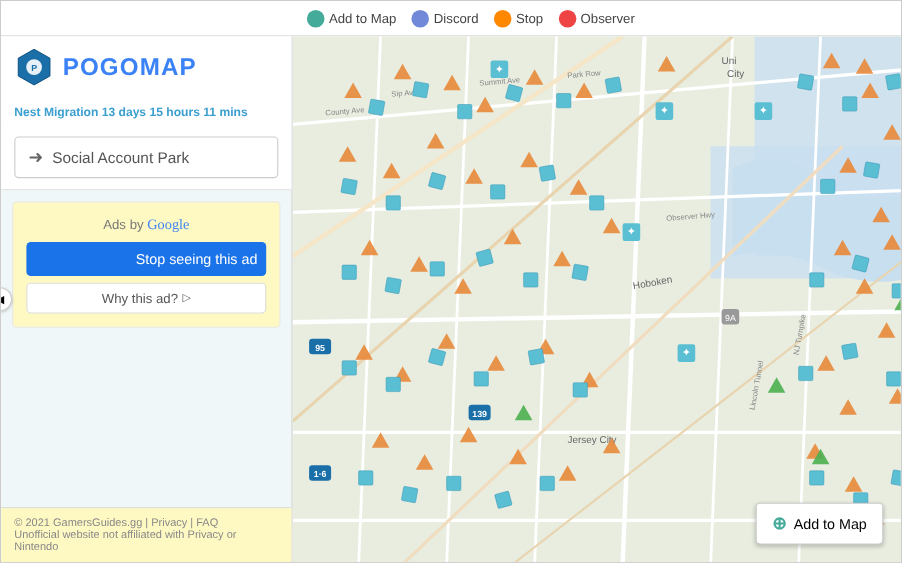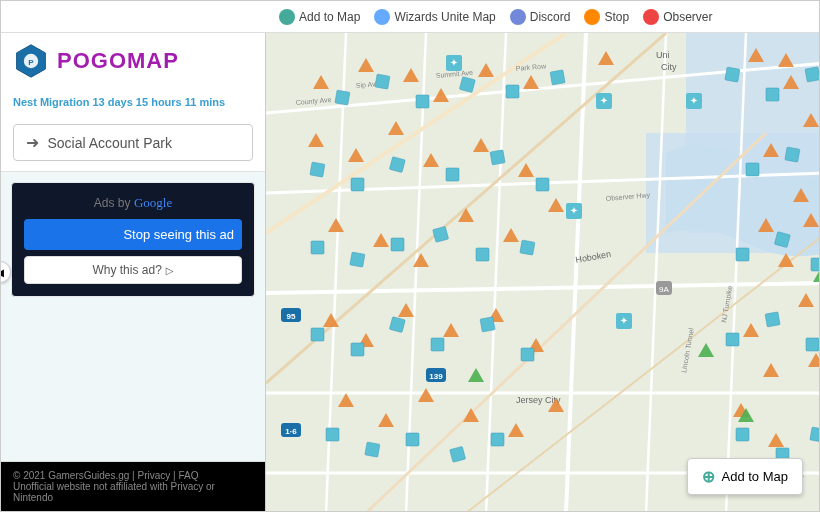--- a/index.html
+++ b/index.html
@@ -75,21 +75,21 @@
     }
 
     .logo-hex {
       width: 36px;
       height: 36px;
     }
 
     .logo-text {
       font-size: 22px;
       font-weight: bold;
-      color: #a21caf;
+      color: #3b82f6;
       letter-spacing: 1px;
     }
 
     .nest-migration {
       font-size: 11px;
       color: #3a9fd0;
       font-weight: bold;
       margin-top: 17px;
     }
 
@@ -134,21 +134,21 @@
       justify-content: center;
       cursor: pointer;
       font-size: 10px;
       z-index: 10;
       box-shadow: 0 1px 3px rgba(0,0,0,0.2);
     }
 
     
     .ads-section {
       padding: 12px;
-      background: #0f172a;
+      background: #fef9c3;
       border: 1px solid #e8e8e8;
       margin: 10px;
       border-radius: 4px;
     }
 
     .ads-by-google {
       text-align: center;
       font-size: 12px;
       color: #777;
       margin-bottom: 8px;
@@ -191,21 +191,21 @@
       gap: 4px;
     }
 
     
     .sidebar-footer {
       margin-top: auto;
       padding: 8px 12px;
       font-size: 10px;
       color: #888;
       border-top: 1px solid #ddd;
-      background: #000000;
+      background: #fef9c3;
     }
 
     
     .map-area {
       flex: 1;
       position: relative;
       overflow: hidden;
       background: #e8f0e0;
     }
 
@@ -248,24 +248,20 @@
     }
   </style>
 </head>
 <body>
 
 <div class="top-nav">
   <div style="margin-left: 270px; display:flex; gap:14px; align-items:center;">
     <div class="top-nav-item">
       <span class="nav-icon icon-add"></span>
       <span>Add to Map</span>
-    </div>
-    <div class="top-nav-item">
-      <span class="nav-icon icon-wizards"></span>
-      <span>Wizards Unite Map</span>
     </div>
     <div class="top-nav-item">
       <span class="nav-icon icon-discord"></span>
       <span>Discord</span>
     </div>
     <div class="top-nav-item">
       <span class="nav-icon icon-news"></span>
       <span>Stop</span>
     </div>
     <div class="top-nav-item">

